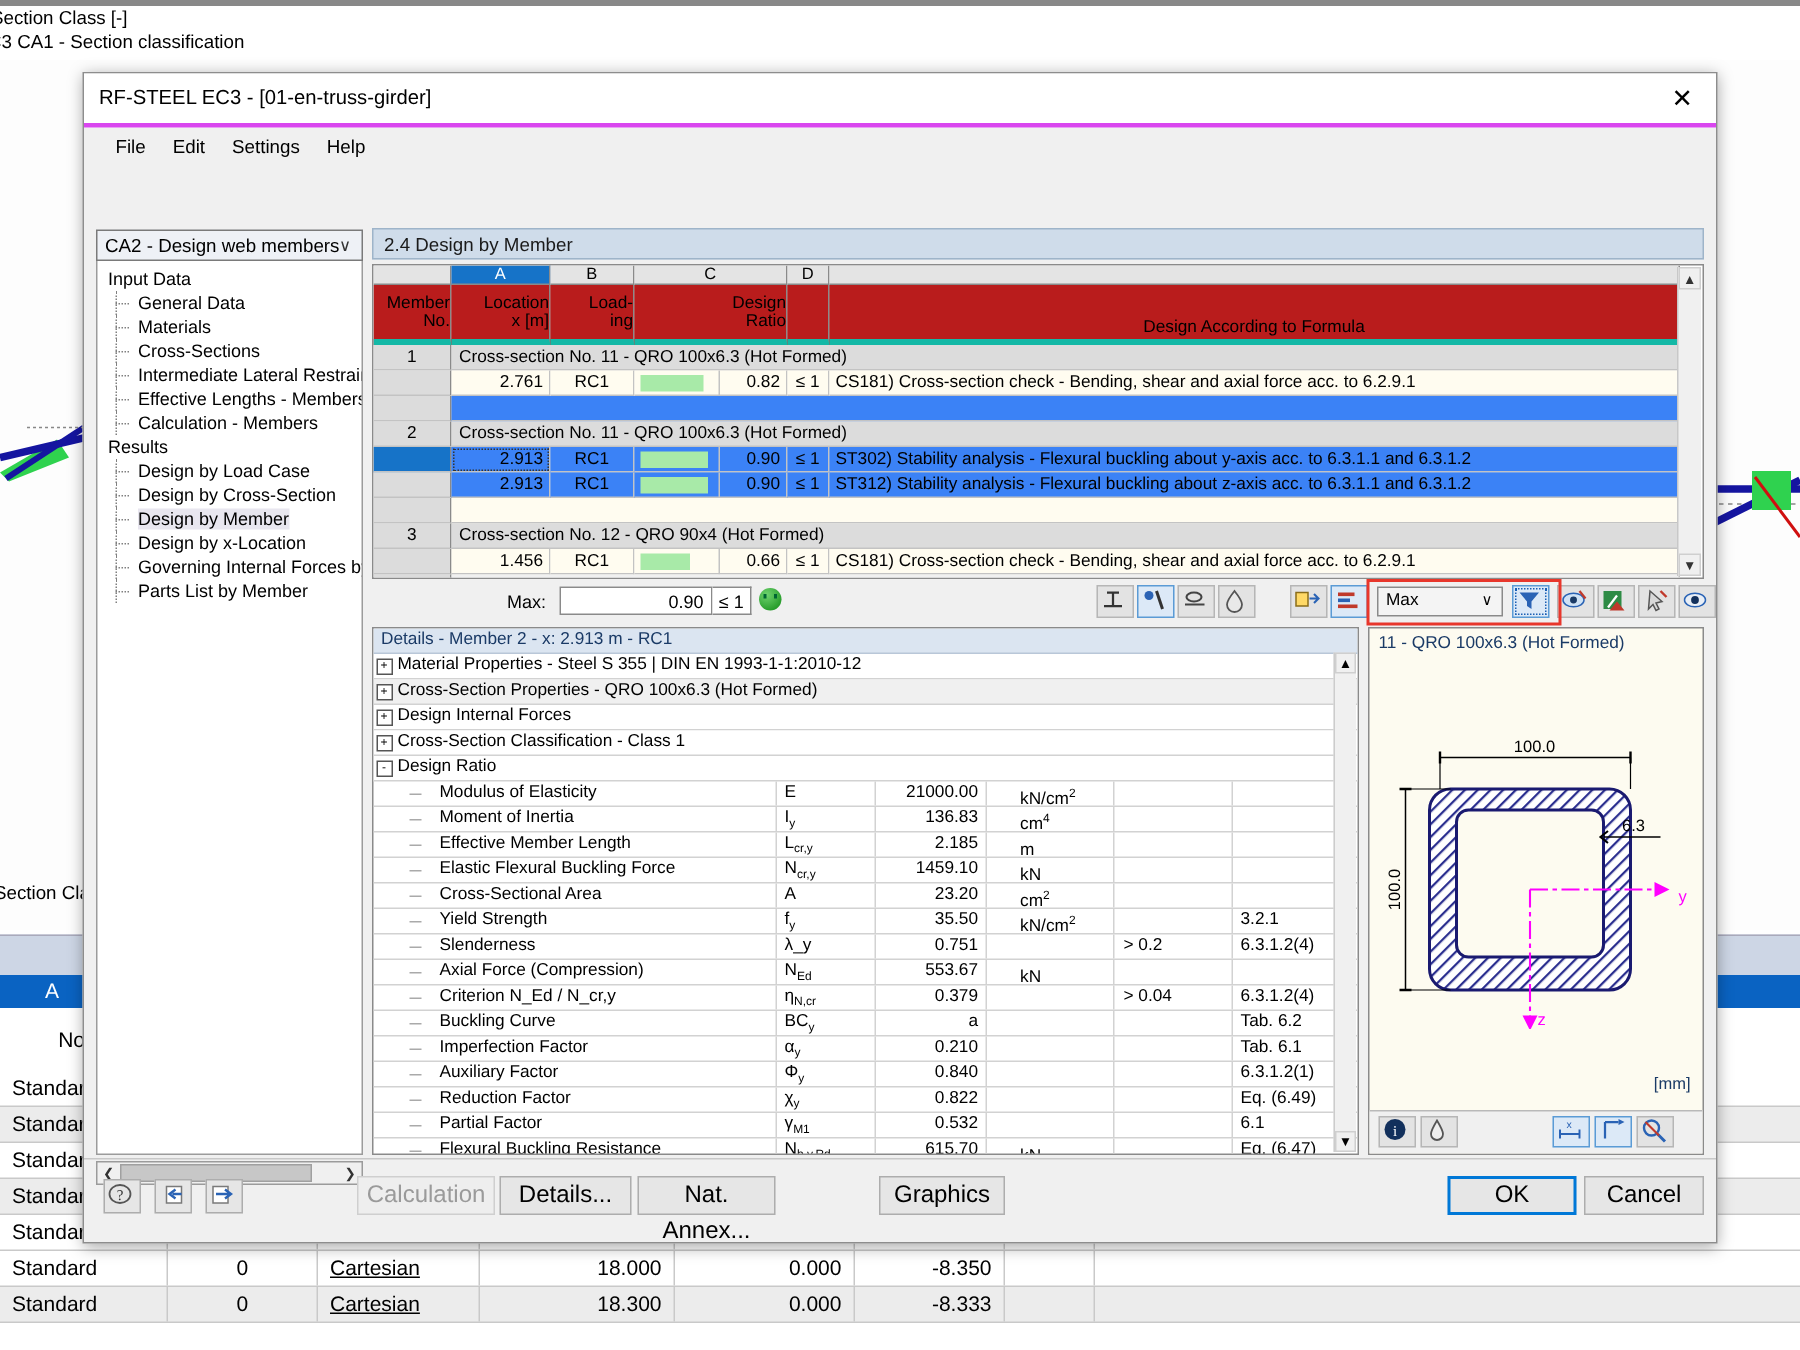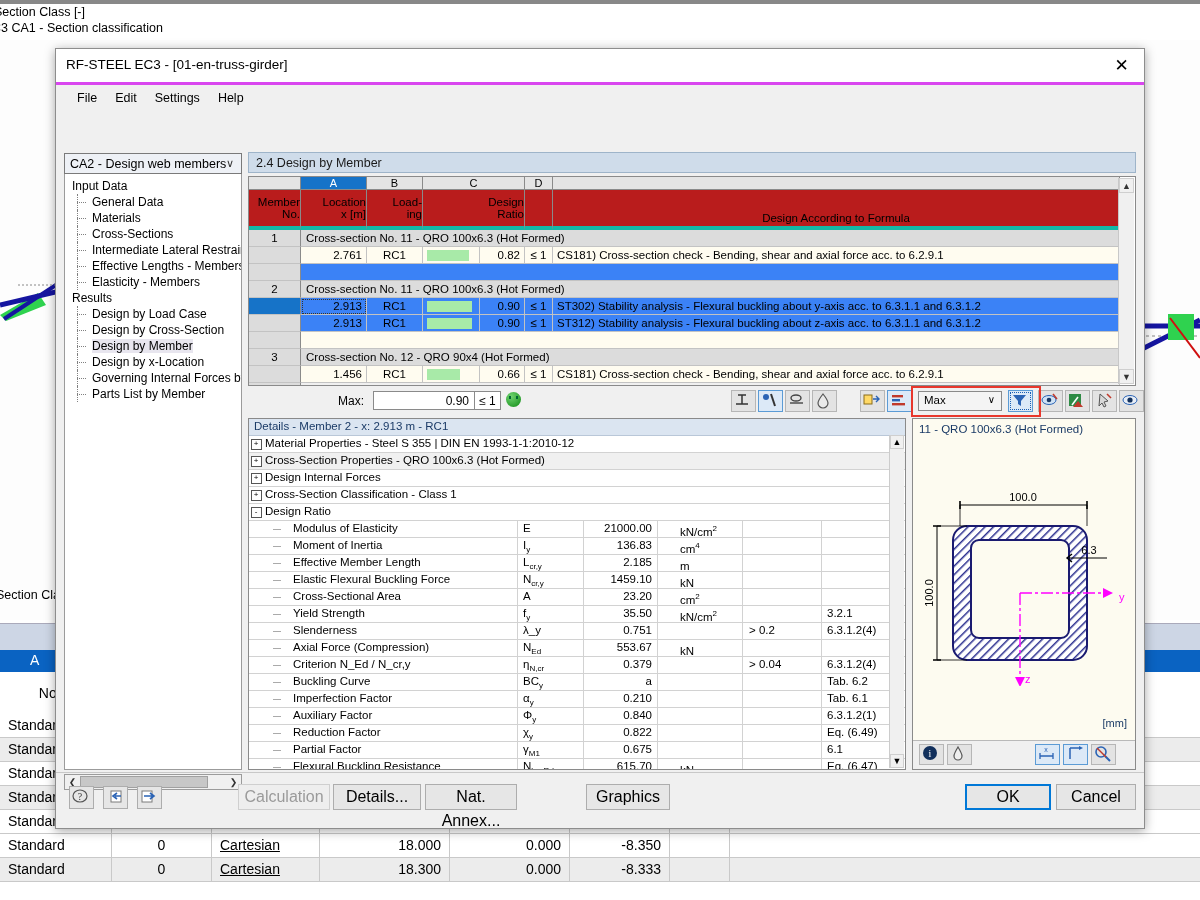--- a/index.html
+++ b/index.html
@@ -258,21 +258,21 @@
       <span class="chev">∨</span>
     </div>
 
     <div id="navlist">
       <div class="nv root"><span>Input Data</span></div>
       <div class="nv child"><span>General Data</span></div>
       <div class="nv child"><span>Materials</span></div>
       <div class="nv child"><span>Cross-Sections</span></div>
       <div class="nv child"><span>Intermediate Lateral Restraints</span></div>
       <div class="nv child"><span>Effective Lengths - Members</span></div>
-      <div class="nv child"><span>Elasticity - Members</span></div>
+      <div class="nv child"><span>Calculation - Members</span></div>
       <div class="nv root"><span>Results</span></div>
       <div class="nv child"><span>Design by Load Case</span></div>
       <div class="nv child"><span>Design by Cross-Section</span></div>
       <div class="nv child sel"><span>Design by Member</span></div>
       <div class="nv child"><span>Design by x-Location</span></div>
       <div class="nv child"><span>Governing Internal Forces by M</span></div>
       <div class="nv child"><span>Parts List by Member</span></div>
     </div>
 
     <div id="navscroll">
@@ -636,21 +636,21 @@
             <div class="dsym"><span>χ</span><sub>y</sub></div>
             <div class="dval">0.822</div>
             <div class="dunit"><span></span><sup></sup></div>
             <div class="dcond"></div>
             <div class="dref">Eq. (6.49)</div>
           </div>
         <div class="drow">
             <div class="exp"></div>
             <div class="dlbl ind">Partial Factor</div>
             <div class="dsym"><span>γ</span><sub>M1</sub></div>
-            <div class="dval">0.675</div>
+            <div class="dval">0.532</div>
             <div class="dunit"><span></span><sup></sup></div>
             <div class="dcond"></div>
             <div class="dref">6.1</div>
           </div>
         <div class="drow">
             <div class="exp"></div>
             <div class="dlbl ind">Flexural Buckling Resistance</div>
             <div class="dsym"><span>N</span><sub>b,y,Rd</sub></div>
             <div class="dval">615.70</div>
             <div class="dunit"><span>kN</span><sup></sup></div>

